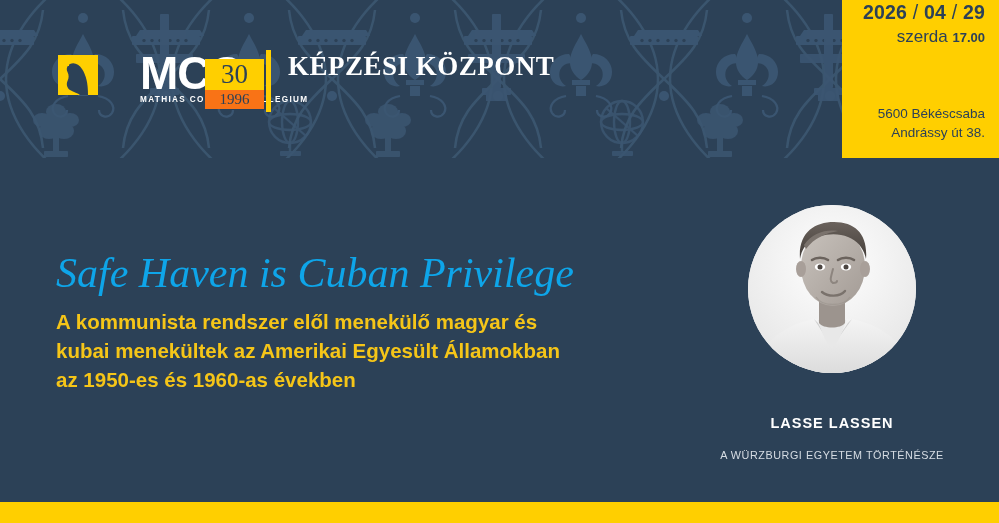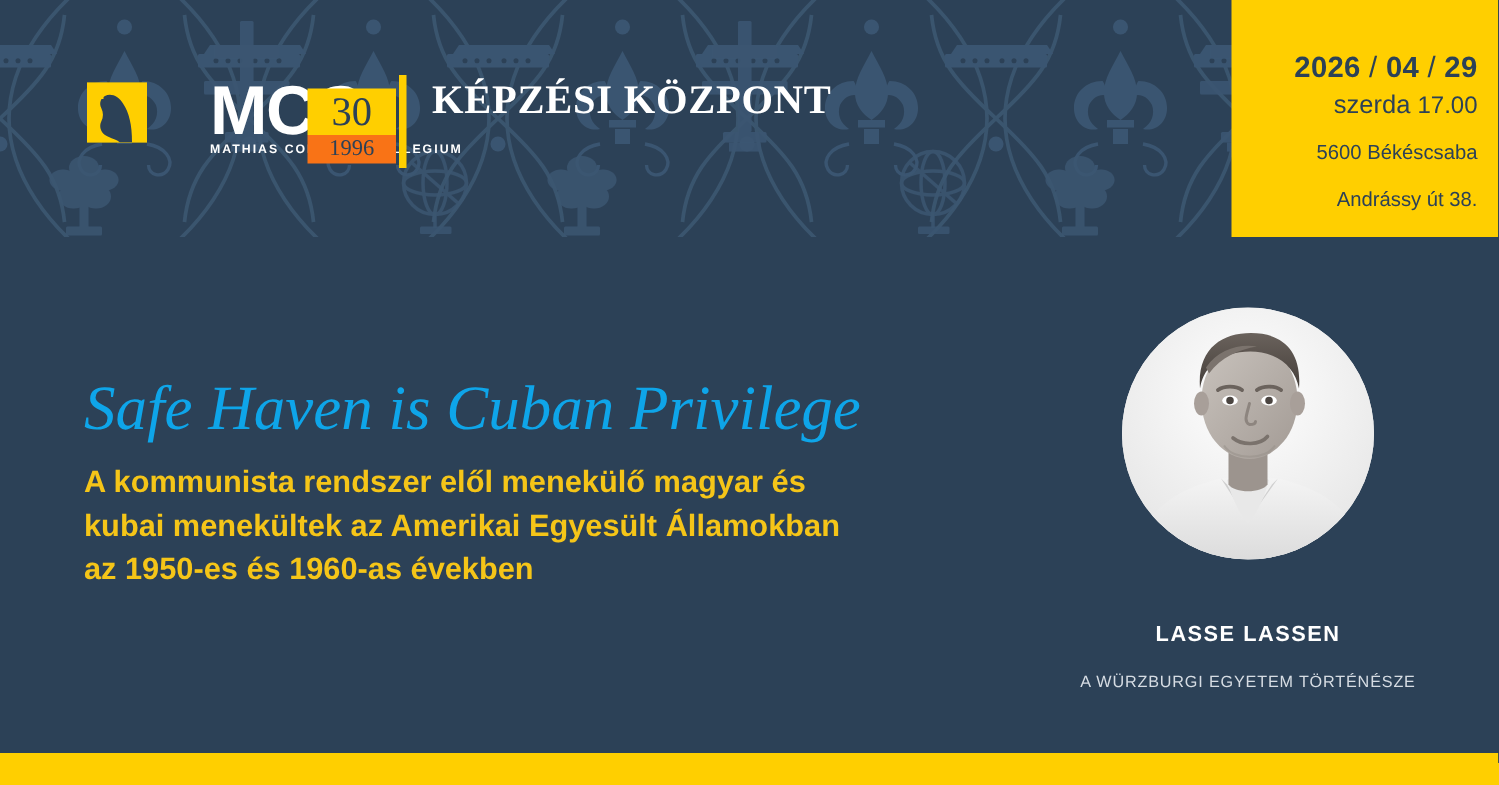--- a/index.html
+++ b/index.html
@@ -112,59 +112,58 @@
     line-height: 33px;
     color: #ffffff;
     letter-spacing: 0.5px;
   }
 
   
   .date-block {
     position: absolute;
     right: 0;
     top: 0;
-    width: 178px;
+    width: 157px;
     height: 158px;
     background: #ffcf00;
     color: #2c4157;
     box-sizing: border-box;
-    padding: 33px 14px 14px 10px;
+    padding: 0 14px 14px 10px;
     text-align: right;
   }
   .date-line {
     font-size: 19.5px;
     font-weight: bold;
     line-height: 25px;
     letter-spacing: 0.2px;
     white-space: nowrap;
   }
   .date-line .slash {
     font-weight: normal;
   }
   .time-line {
     font-size: 17px;
     line-height: 23px;
     font-weight: normal;
     white-space: nowrap;
   }
   .time-line .hour {
-    font-weight: normal;
-    font-size: 16px;
+    font-weight: bold;
+    font-size: 13px;
   }
   .addr-wrap {
     position: absolute;
     right: 14px;
     bottom: 16px;
     text-align: right;
   }
   .addr-line {
     font-size: 13.5px;
     line-height: 19px;
     white-space: nowrap;
-    margin-top: 12px;
   }
 
   
   .main-title {
     position: absolute;
     left: 56px;
     top: 249px;
     font-family: "Liberation Serif", serif;
     font-style: italic;
     font-size: 42px;

